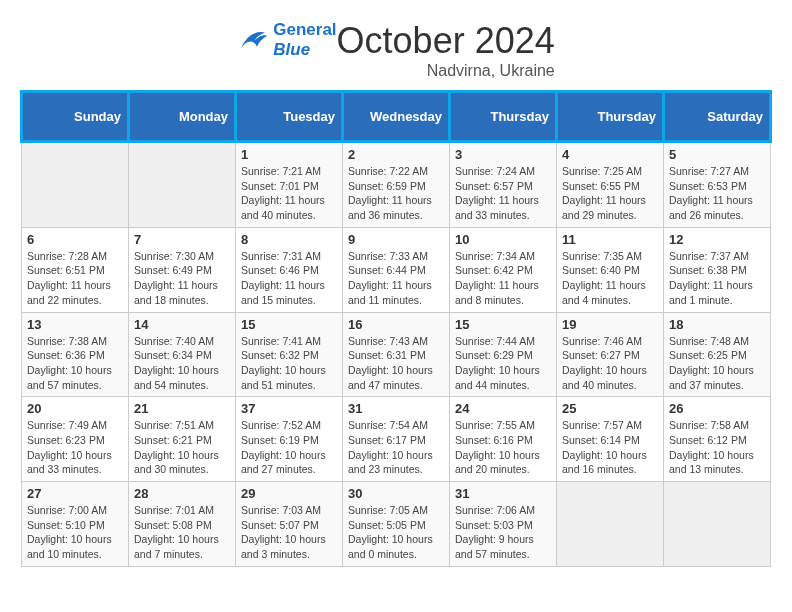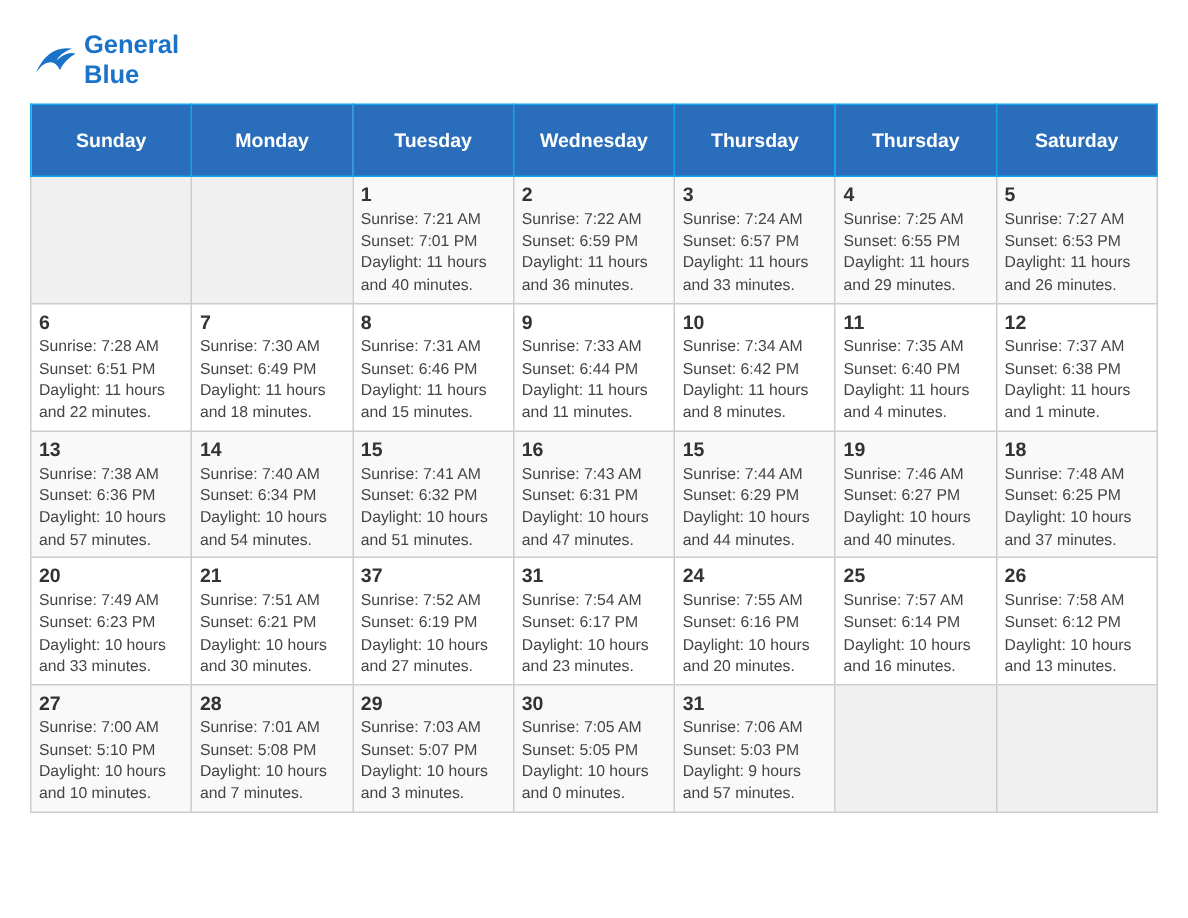--- a/index.html
+++ b/index.html
@@ -5,21 +5,21 @@
     * { box-sizing: border-box; margin: 0; padding: 0; }
     body {
       font-family: Arial, sans-serif;
       background: #fff;
       width: 792px;
       min-height: 612px;
       padding: 20px;
     }
     .header {
       display: flex;
-      justify-content: space-between;
+      justify-content: center;
       align-items: flex-start;
       margin-bottom: 10px;
     }
     .logo {
       display: flex;
       align-items: center;
       gap: 4px;
     }
     .logo-bird {
       width: 32px;
@@ -38,25 +38,25 @@
       color: #555;
     }
     table {
       width: 100%;
       border-collapse: collapse;
       font-size: 11px;
     }
     thead tr th {
       background-color: #2a6ebb;
       color: #fff;
-      text-align: center;
+      text-align: right;
       padding: 16px 6px;
       font-size: 13px;
       font-weight: bold;
-      border: 1px solid #0ea5e9;
+      border: 3px solid #0ea5e9;
     }
     tbody tr td {
       border: 1px solid #ccc;
       vertical-align: top;
       padding: 4px 5px;
       height: 80px;
       width: 107px;
       background: #fff;
     }
     tbody tr:nth-child(odd) td {
@@ -83,22 +83,26 @@
 
 <div class="header">
   <div class="logo">
     <svg class="logo-bird" viewBox="0 0 40 35" xmlns="http://www.w3.org/2000/svg">
       <path d="M5 28 Q15 5 35 8 Q25 12 22 18 Q30 10 38 12 Q28 18 25 26 Q20 15 10 22 Z" fill="#1a73c9"></path>
     </svg>
     <div>
       <div style="font-size:17px;font-weight:bold;color:#333;line-height:1.15;">
         <span style="color:#1a73c9;">General</span>
       </div>
-      <div style="font-size:17px;font-weight:bold;color:#1a73c9;line-height:1.15;">Blue</div>
+      <div style="font-size:17px;font-weight:bold;color:#1a73c9;line-height:1.15;font-style:italic;">Blue</div>
     </div>
+  </div>
+  <div class="title-block">
+    <div class="month-title">October 2024</div>
+    <div class="subtitle">Nadvirna, Ukraine</div>
   </div>
 </div>
 
 <table>
   <thead>
     <tr id="weekday-header">
         <th>Sunday</th>
         <th>Monday</th>
         <th>Tuesday</th>
         <th>Wednesday</th>

